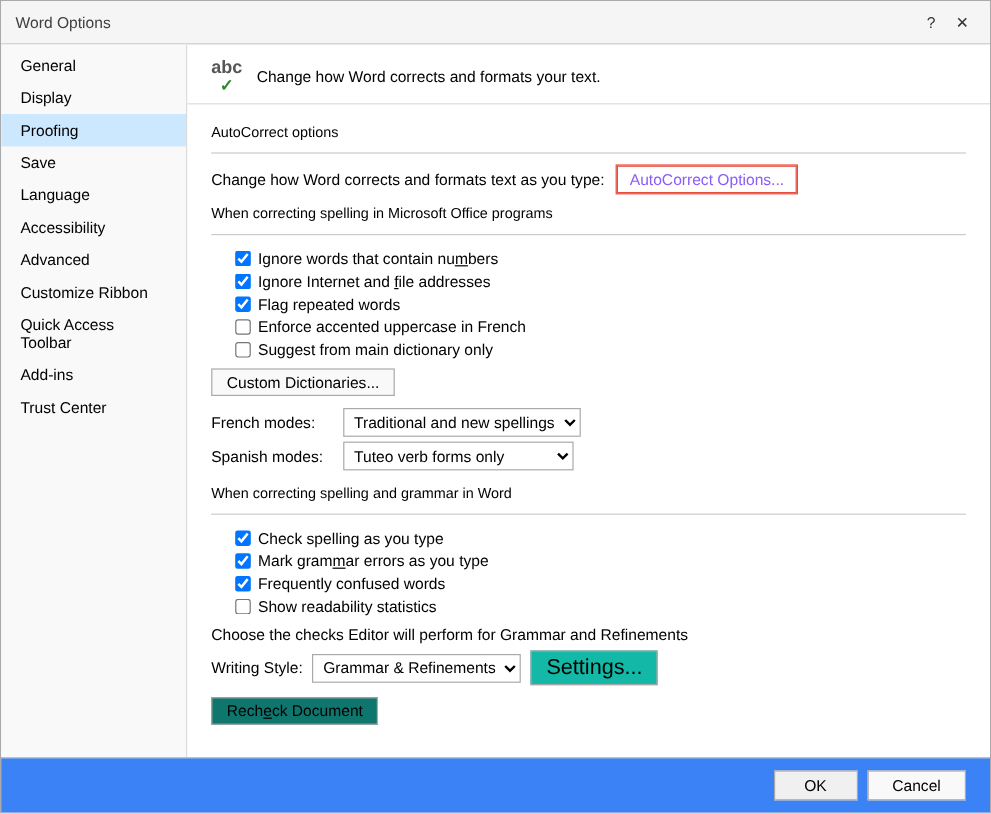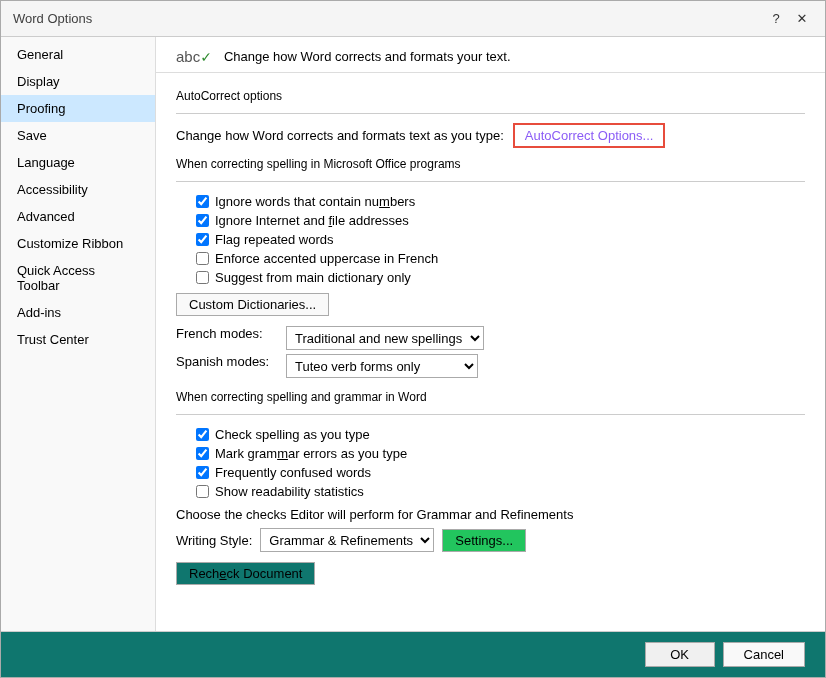--- a/index.html
+++ b/index.html
@@ -83,25 +83,25 @@
     .content-header {
       padding: 12px 20px 8px 20px;
       border-bottom: 1px solid #ddd;
       display: flex;
       align-items: center;
       gap: 12px;
     }
 
     .abc-icon {
       display: flex;
-      flex-direction: row;
+      flex-direction: column;
       align-items: center;
       color: #555;
       font-size: 15px;
-      font-weight: normal;
+      font-weight: bold;
       line-height: 1;
       text-align: right;
     }
 
     .abc-checkmark {
       color: #2d8a2d;
       font-size: 14px;
     }
 
     .content-scroll {
@@ -151,20 +151,21 @@
       border: 1px solid #aaa;
       background: #f9f9f9;
       padding: 3px 12px;
       font-size: 13px;
       cursor: pointer;
       margin: 6px 0;
     }
 
     .mode-row {
       display: flex;
+      align-items: center;
       gap: 10px;
       margin: 4px 0;
     }
 
     .mode-label {
       font-size: 13px;
       min-width: 100px;
     }
 
     select {
@@ -179,21 +180,21 @@
     .underlined {
       text-decoration: underline;
     }
 
     .footer {
       border-top: 1px solid #ccc;
       padding: 10px 20px;
       display: flex;
       justify-content: flex-end;
       gap: 8px;
-      background: #0f766e;
+      background: #3b82f6;
     }
 
     .footer-btn {
       padding: 4px 20px;
       font-size: 13px;
       cursor: pointer;
       border: 1px solid #aaa;
       background: #f9f9f9;
       min-width: 70px;
     }
@@ -216,23 +217,23 @@
 
     .writing-style-row {
       display: flex;
       align-items: center;
       gap: 8px;
       margin: 6px 0;
     }
 
     .settings-btn {
       border: 1px solid #aaa;
-      background: #22c55e;
+      background: #14b8a6;
       padding: 3px 12px;
-      font-size: 13px;
+      font-size: 18px;
       cursor: pointer;
     }
 
     .recheck-btn {
       border: 1px solid #aaa;
       background: #0f766e;
       padding: 3px 12px;
       font-size: 13px;
       cursor: pointer;
       margin: 4px 0;

